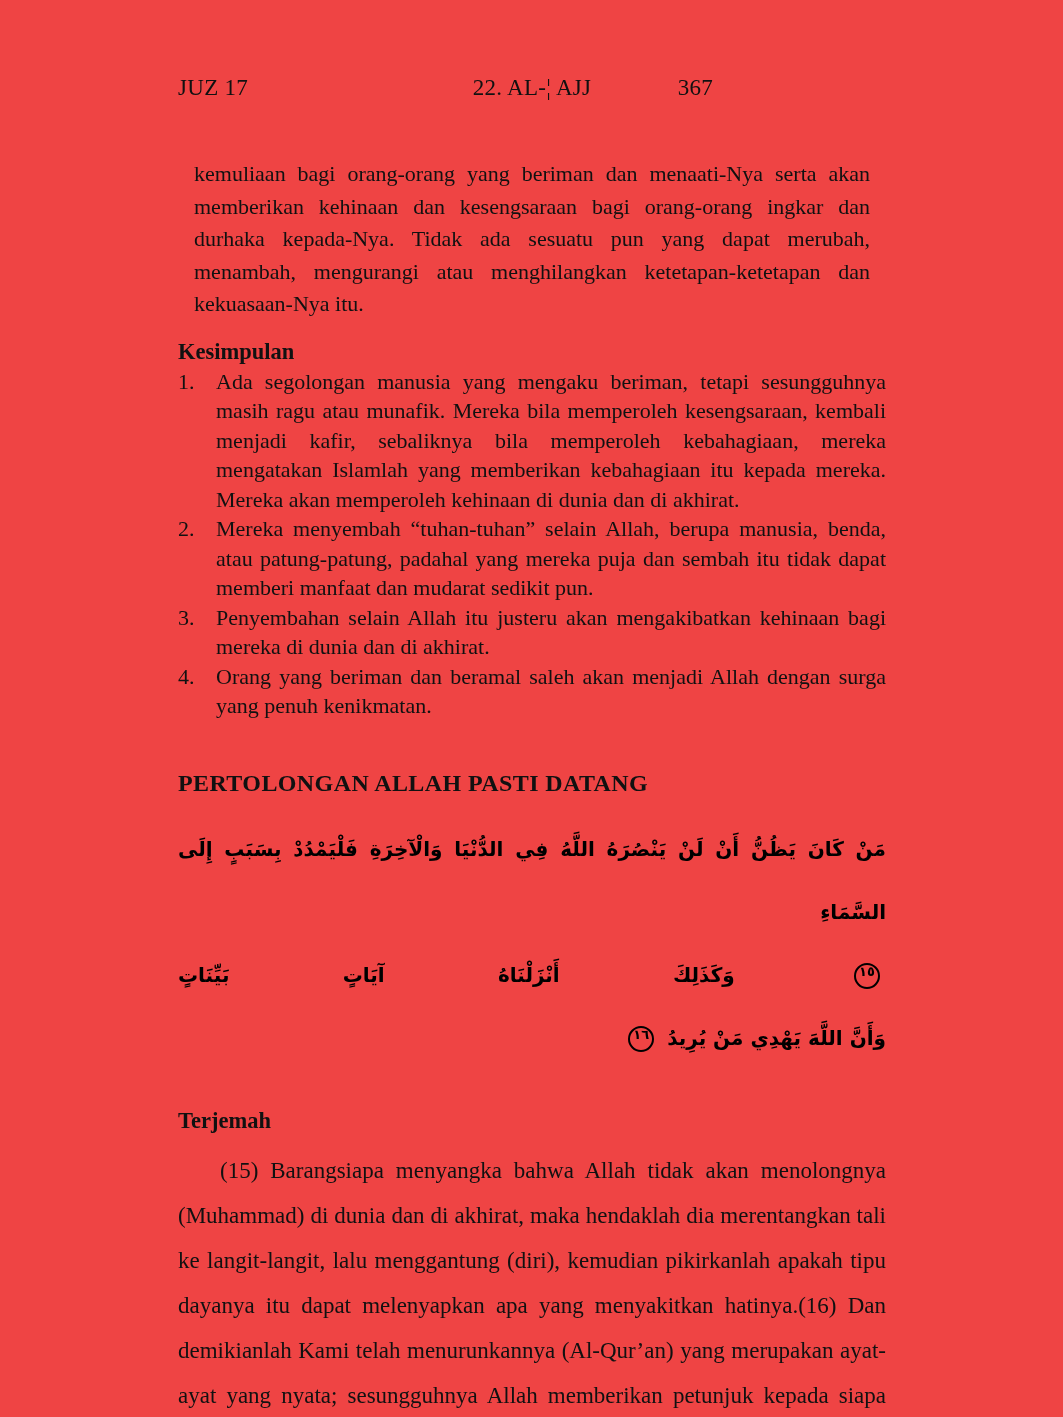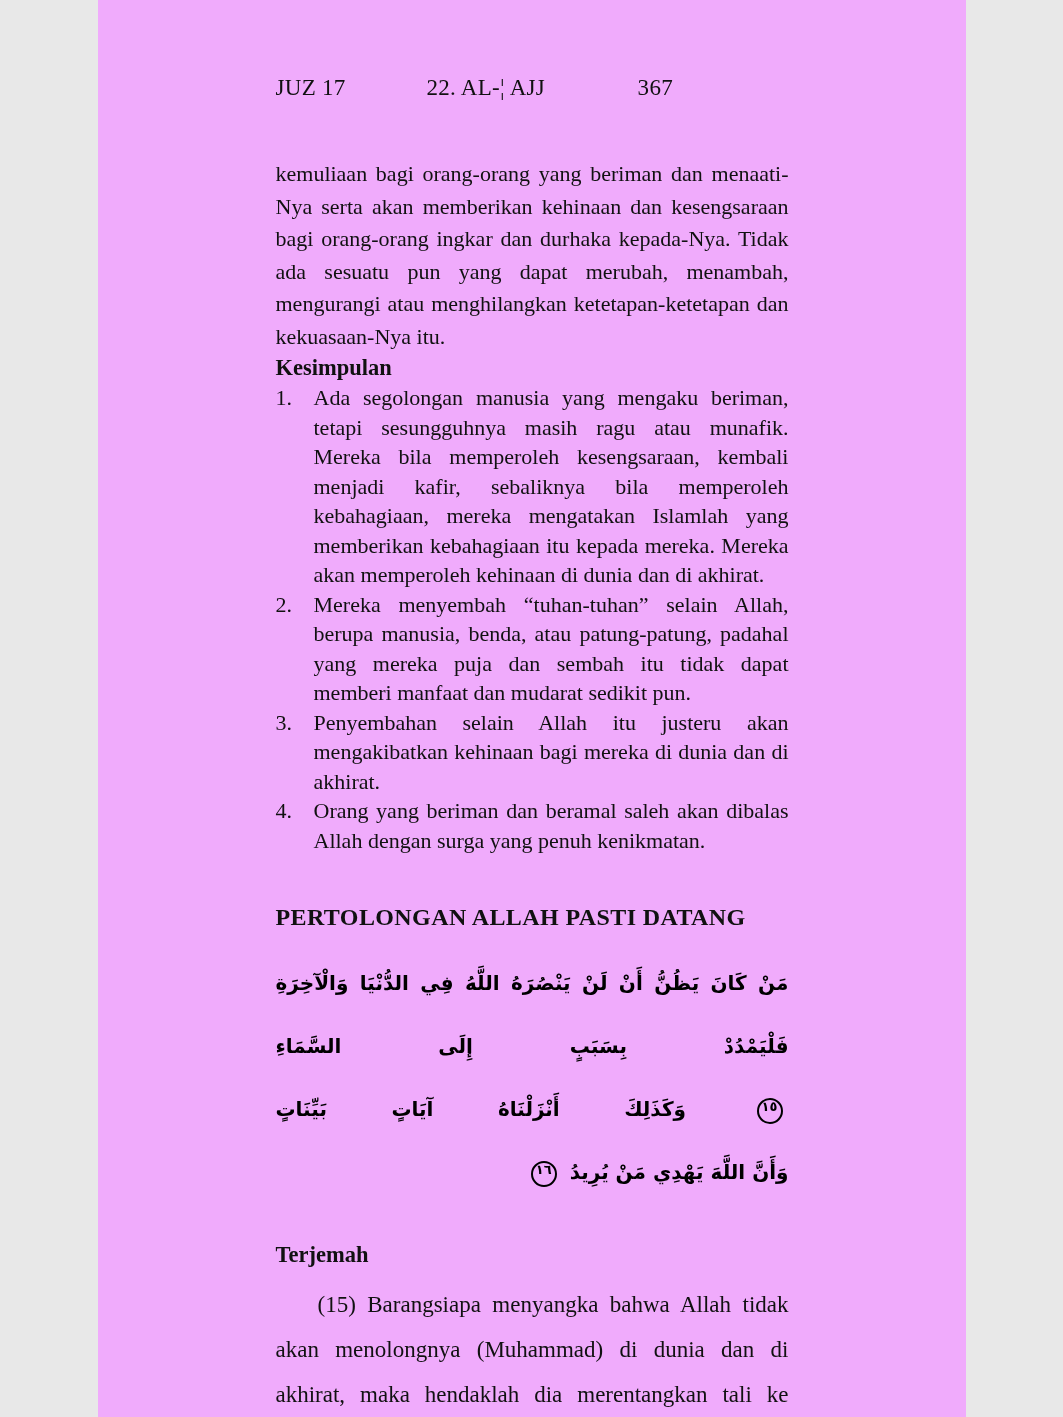--- a/index.html
+++ b/index.html
@@ -2,49 +2,49 @@
 <html lang="id"><head>
 <meta charset="utf-8">
 <style>
   html, body {
     margin: 0;
     padding: 0;
     background: #e8e8e8;
   }
   .page {
     position: relative;
-    width: 868px;
+    width: 1063px;
     height: 1417px;
     margin: 0 auto;
-    background: #f0abfc;
+    background: #ef4444;
     box-sizing: border-box;
     padding: 74px 177px 0 178px;
     color: #111111;
     font-family: "Liberation Serif", "DejaVu Serif", serif;
     overflow: hidden;
   }
 
   
   .page-header {
     display: flex;
     align-items: baseline;
     font-size: 23px;
     line-height: 28px;
     letter-spacing: 0.3px;
   }
   .page-header .hdr-left  { flex: 1; text-align: left; }
-  .page-header .hdr-center{ flex: 1.4; text-align: left; }
+  .page-header .hdr-center{ flex: 1.4; text-align: center; }
   .page-header .hdr-right { flex: 1; text-align: left; }
 
   
   .body-text {
     font-size: 22px;
     line-height: 32.5px;
     text-align: justify;
-    margin: 0;
+    margin: 16px;
   }
   .intro { margin-top: 56px; }
 
   .subheading {
     font-size: 22.5px;
     font-weight: bold;
     line-height: 30px;
     margin: 0;
   }
 
@@ -139,21 +139,21 @@
     <li>
       <span class="li-num">2.</span>
       <span class="li-text">Mereka menyembah “tuhan-tuhan” selain Allah, berupa manusia, benda, atau patung-patung, padahal yang mereka puja dan sembah itu tidak dapat memberi manfaat dan mudarat sedikit pun.</span>
     </li>
     <li>
       <span class="li-num">3.</span>
       <span class="li-text">Penyembahan selain Allah itu justeru akan mengakibatkan kehinaan bagi mereka di dunia dan di akhirat.</span>
     </li>
     <li>
       <span class="li-num">4.</span>
-      <span class="li-text">Orang yang beriman dan beramal saleh akan dibalas Allah dengan surga yang penuh kenikmatan.</span>
+      <span class="li-text">Orang yang beriman dan beramal saleh akan menjadi Allah dengan surga yang penuh kenikmatan.</span>
     </li>
   </ol>
 
   <h2 class="section-title">PERTOLONGAN ALLAH PASTI DATANG</h2>
 
   <div class="arabic-block" dir="rtl">
     <div class="arabic-line justify-line">مَنْ كَانَ يَظُنُّ أَنْ لَنْ يَنْصُرَهُ اللَّهُ فِي الدُّنْيَا وَالْآخِرَةِ فَلْيَمْدُدْ بِسَبَبٍ إِلَى السَّمَاءِ</div>
     <div class="arabic-line justify-line">
       <span class="ayah-marker">
         <span>١٥</span>

